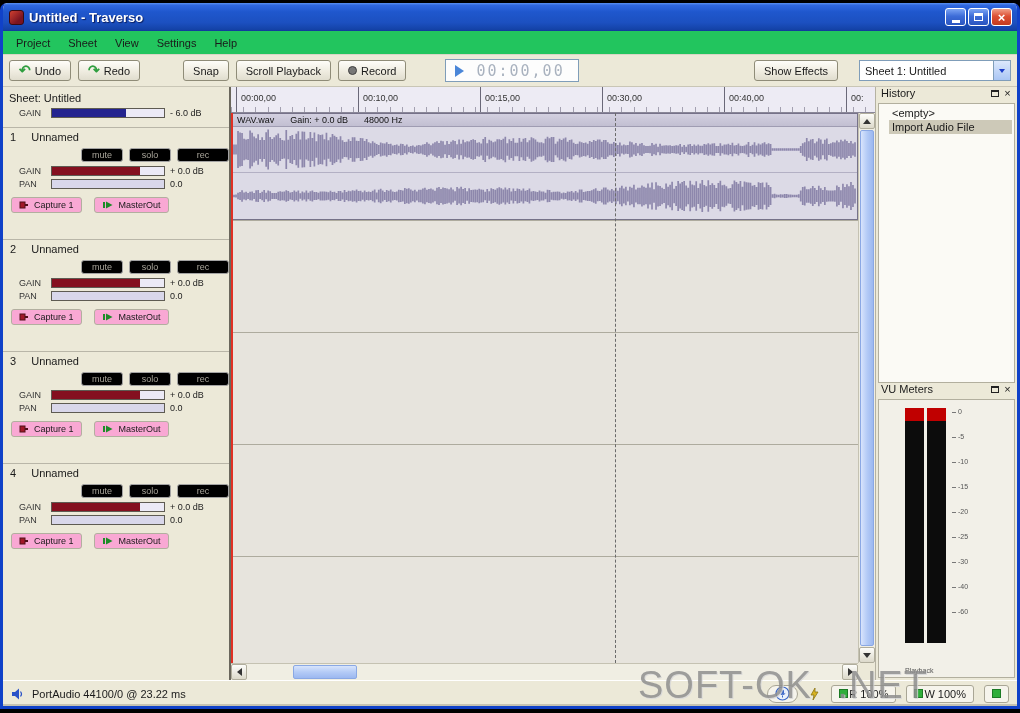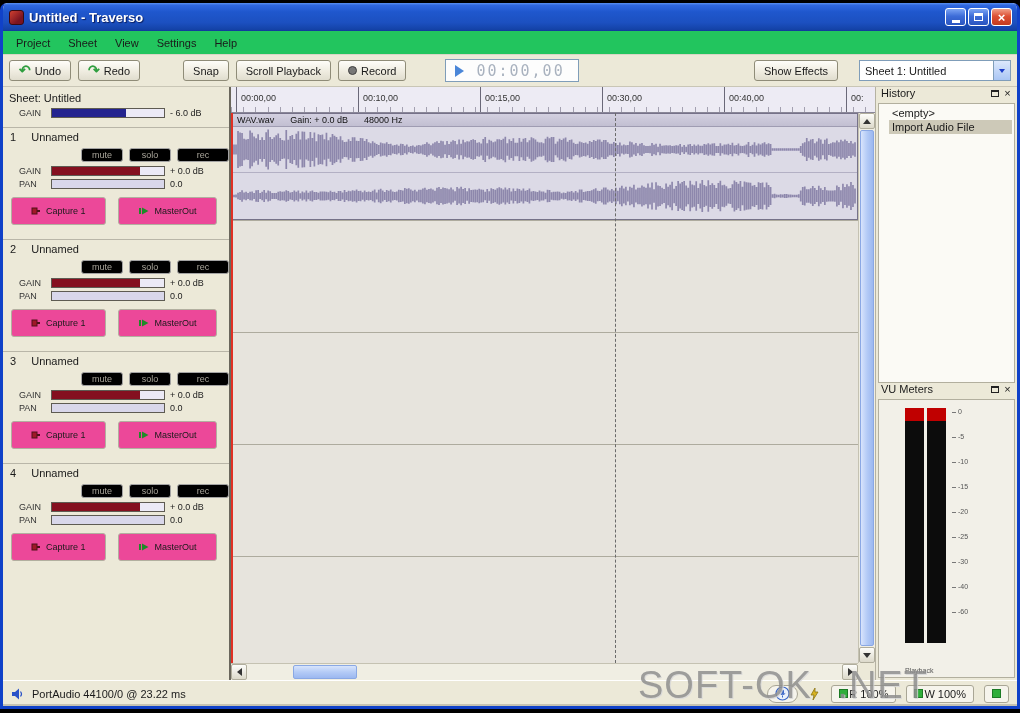--- a/index.html
+++ b/index.html
@@ -69,22 +69,22 @@
   .bar.pan { background:#d9d7ea; }
   .gain-row .val { font-size:9px; margin-left:5px; color:#222; white-space:nowrap; }
   .track { height:112px; border-top:1px solid #b9b6a8; padding-top:3px; }
   .t-name { font-size:11px; padding-left:7px; }
   .t-num { margin-right:12px; }
   .msr { display:flex; gap:6px; margin:5px 0 0 78px; }
   .mini { width:42px; height:14px; background:#000000; border:1px solid #a3a3a3; border-radius:3px;
     color:#a9a59a; font-size:9px; display:flex; align-items:center; justify-content:center; }
   .msr .mini:last-child { width:52px; }
   .io-row { display:flex; gap:12px; margin:8px 0 0 8px; }
-  .iobtn { height:28px; display:flex; align-items:center; gap:5px; background:#ec4899;
-    border:1px solid #b2af9f; border-radius:3px; font-size:9px; padding:0 19px; white-space:nowrap; }
+  .iobtn { height:16px; display:flex; align-items:center; gap:5px; background:#f9a8d4;
+    border:1px solid #b2af9f; border-radius:3px; font-size:9px; padding:0 7px; white-space:nowrap; }
 
   
   .center { flex:1; display:flex; flex-direction:column; min-width:0; background:#e7e4dd; }
   .ruler { height:26px; flex:0 0 auto; position:relative; background:#edebf4; border-bottom:1px solid #8a8798; overflow:hidden; }
   .ruler::after { content:""; position:absolute; left:0; right:0; bottom:0; height:5px;
     background:repeating-linear-gradient(90deg,#a3a0b0 0 1px,transparent 1px 12.2px); }
   .tick { position:absolute; top:0; bottom:0; border-left:1px solid #6a6878; }
   .tick span { position:absolute; left:4px; top:6px; font-size:9px; color:#333; white-space:nowrap; }
   .center-body { flex:1; display:flex; min-height:0; }
   .lanes { flex:1; position:relative; overflow:hidden; background:#e7e4dd; }

